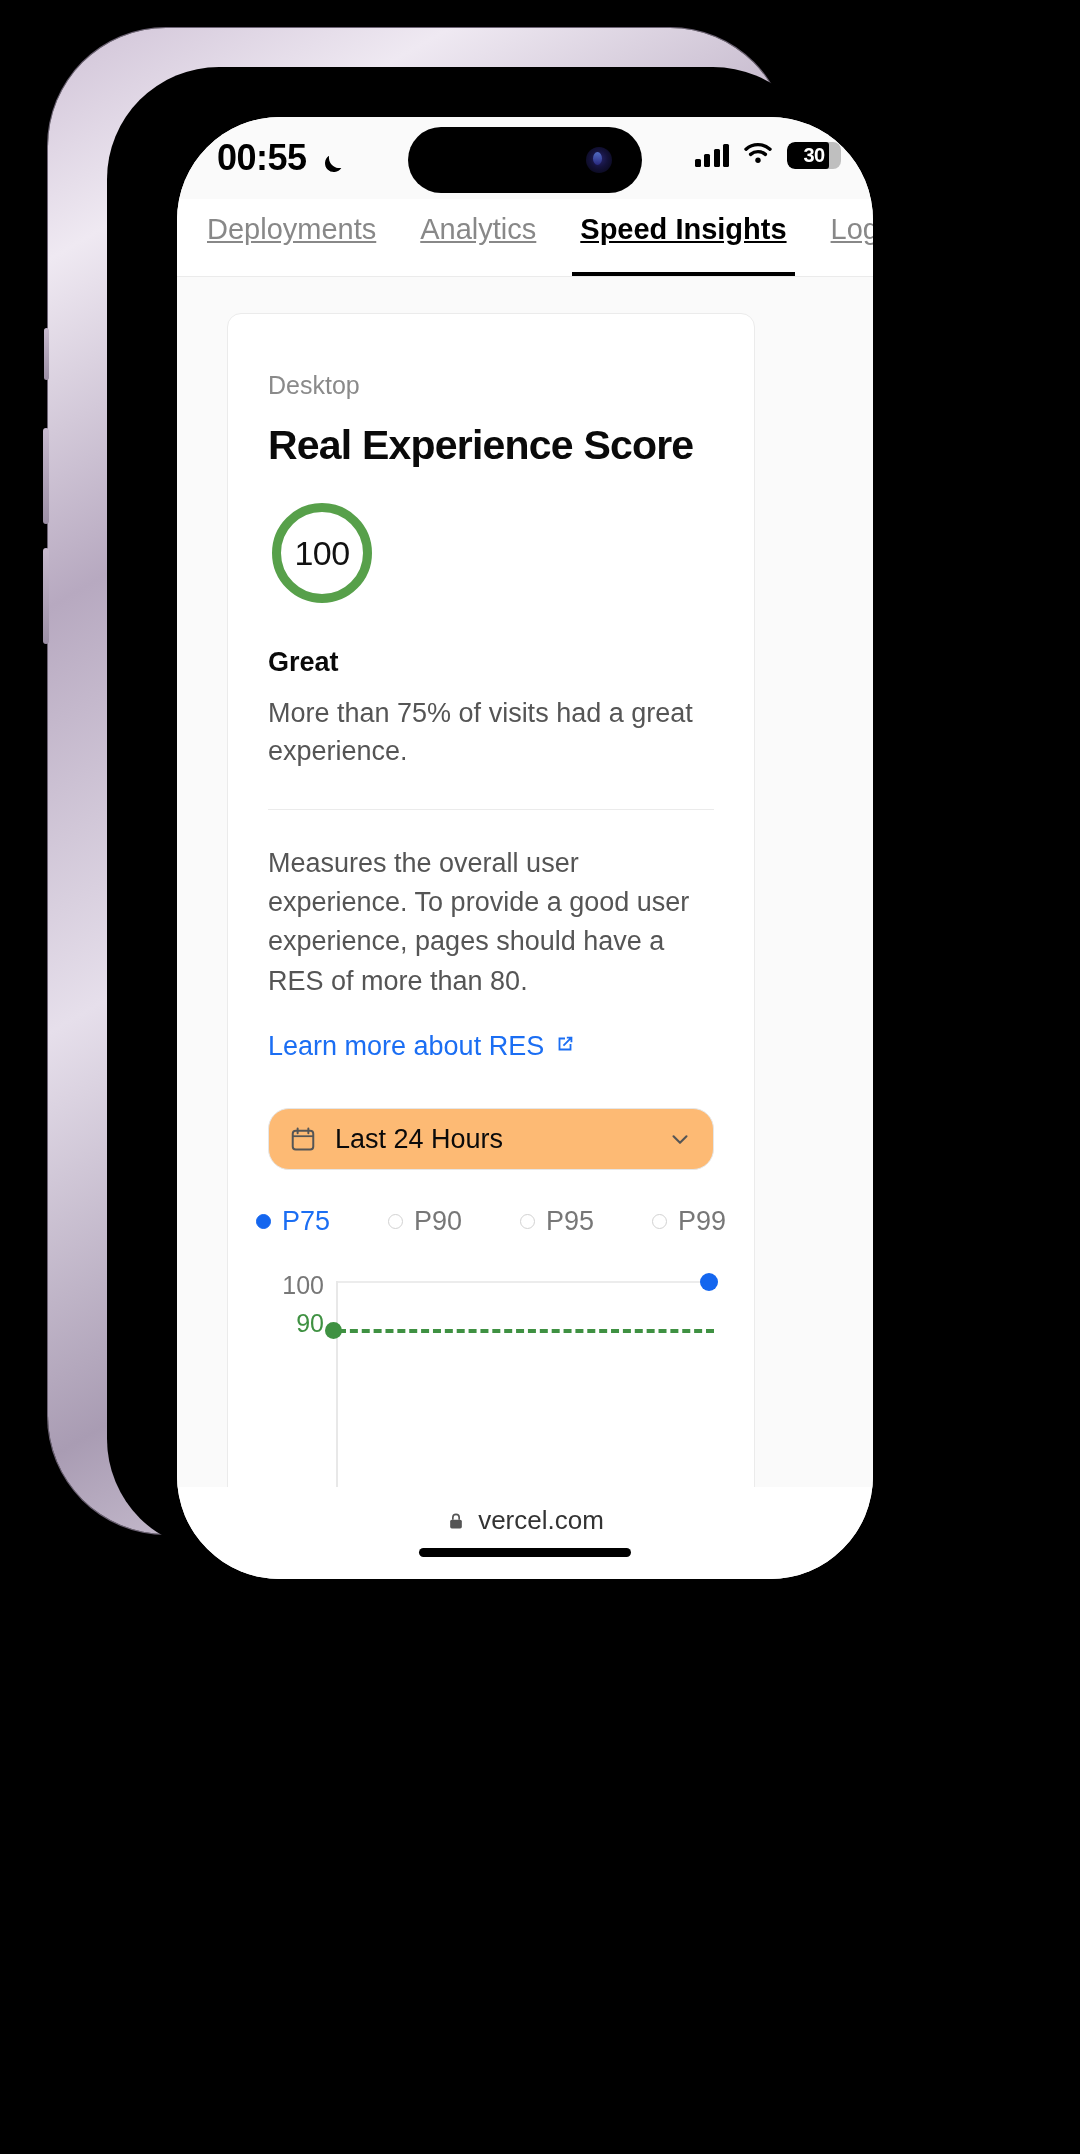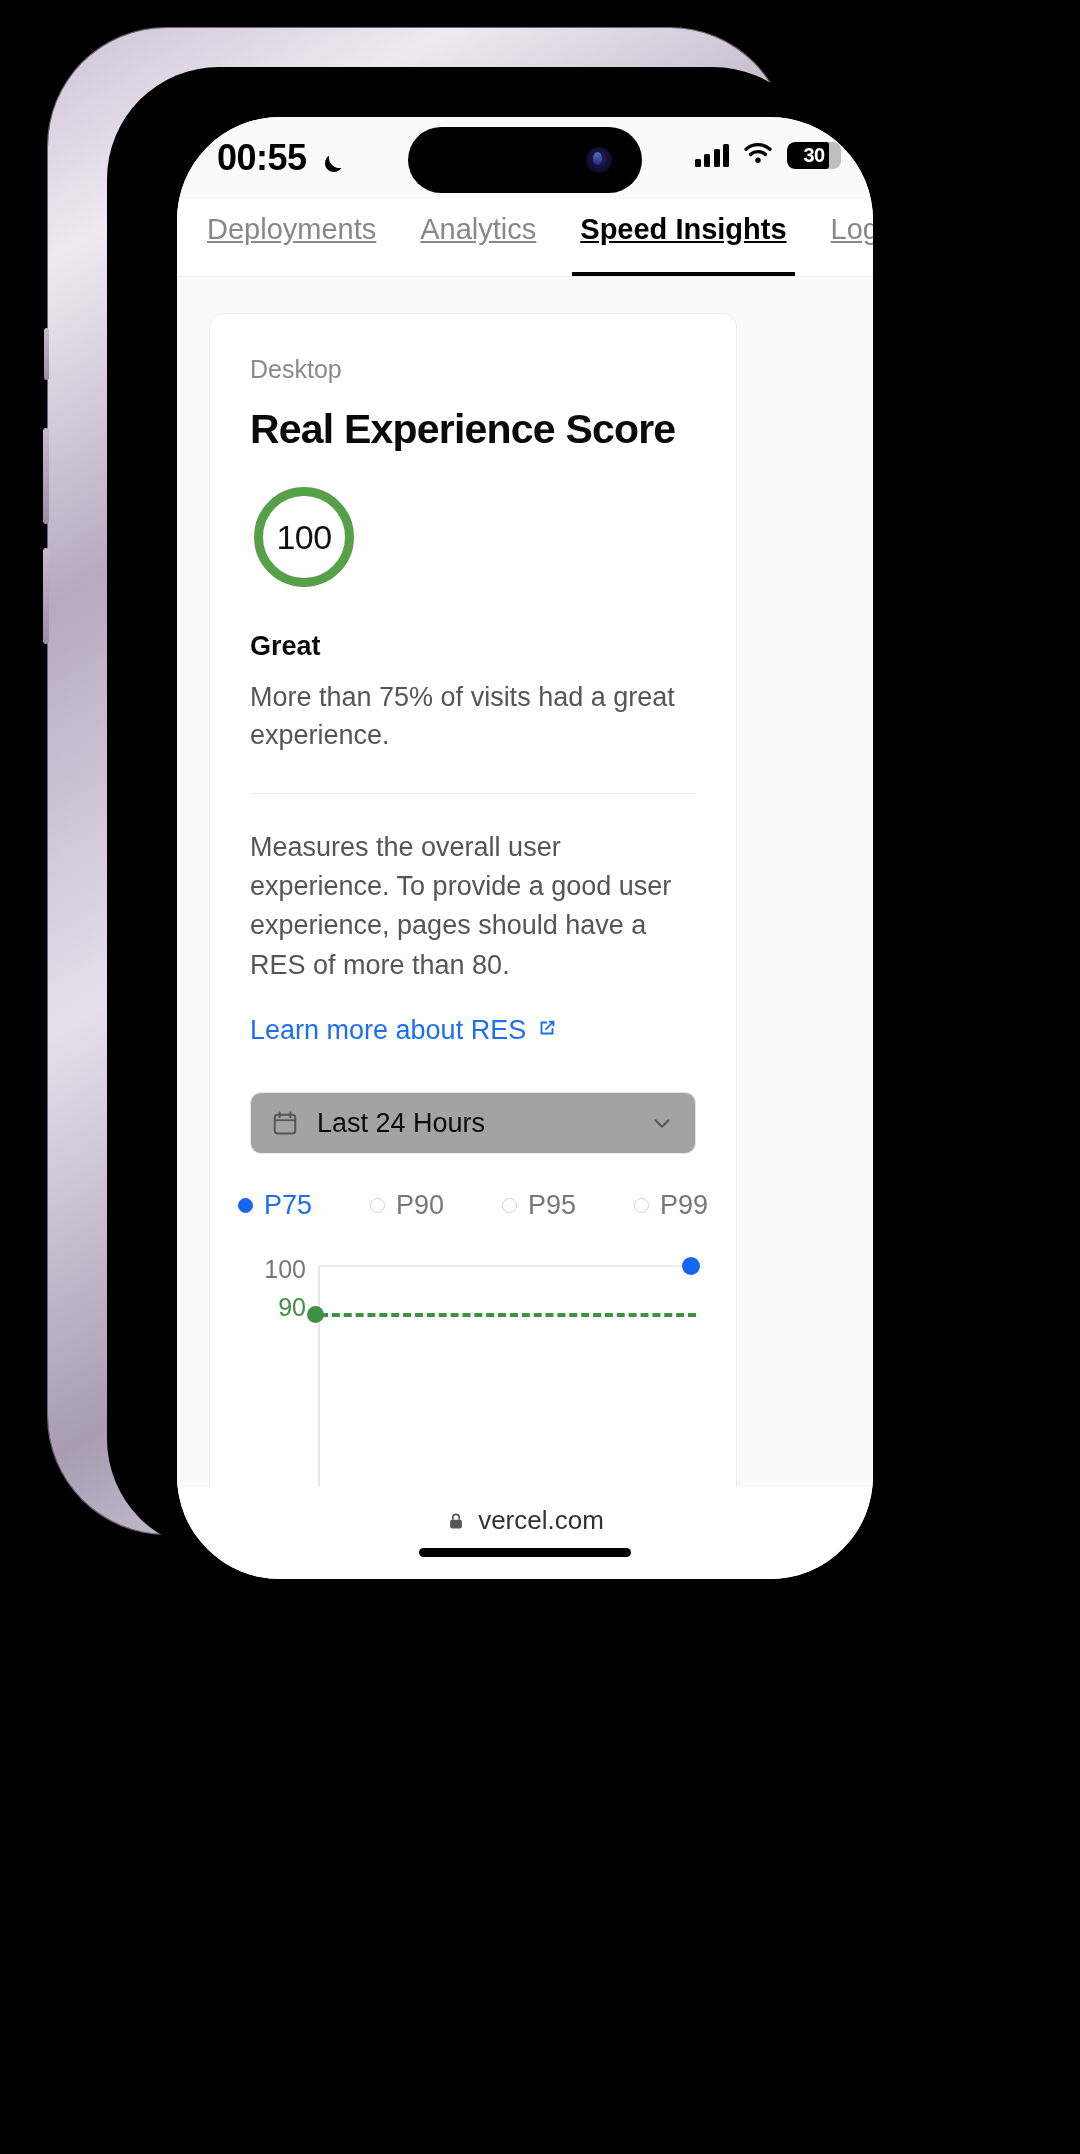--- a/index.html
+++ b/index.html
@@ -86,23 +86,23 @@
   .tab.active .underline{
     position:absolute; left:14px; right:14px; bottom:0; height:5px; background:#000;
   }
 
   
   .page{
     position:absolute; left:0; top:160px; width:696px; height:1210px;
     background:#fafafa; overflow:hidden;
   }
   .card{
-    position:absolute; left:32px; top:36px; width:528px;
+    position:absolute; left:50px; top:36px; width:528px;
     background:#fff; border:1px solid #ebebeb; border-radius:14px;
-    padding:41px 40px 0 40px; min-height:1160px;
+    padding:57px 40px 0 40px; min-height:1160px;
   }
   .eyebrow{ font-size:25px; color:#8a8a8a; margin-bottom:22px; }
   h1.title{ font-size:41px; font-weight:700; color:#0a0a0a; letter-spacing:-0.8px; margin-bottom:34px;}
 
   .ring{
     width:100px; height:100px; border-radius:50%;
     border:9px solid #57a04a; display:flex; align-items:center; justify-content:center;
     margin:0 0 44px 4px;
   }
   .ring .val{ font-size:34px; color:#111; letter-spacing:-0.5px;}
@@ -120,23 +120,23 @@
   .divider{ height:1px; background:#ebebeb; margin:0 0 34px 0;}
   .desc{ font-size:27px; line-height:1.46; color:#555; margin-bottom:30px;}
   .link{
     font-size:27px; color:#1b6ef3; display:inline-flex; align-items:center; gap:10px;
     margin-bottom:46px;
   }
   .link svg{ width:22px; height:22px; }
 
   
   .datepick{
-    height:62px; border:1px solid #e6e6e6; border-radius:11px;
+    height:62px; border:1px solid #e6e6e6; border-radius:21px;
     display:flex; align-items:center; padding:0 20px; gap:18px;
-    margin-bottom:36px; background:#a3a3a3;
+    margin-bottom:36px; background:#fdba74;
   }
   .datepick .cal{ width:28px; height:28px; flex:none;}
   .datepick .dtext{ font-size:27px; color:#0a0a0a; flex:1;}
   .datepick .chev{ width:26px; height:26px; flex:none;}
 
   
   .percentiles{
     display:flex; align-items:center; justify-content:center; gap:58px; margin-bottom:34px;
   }
   .pct{ display:flex; align-items:center; gap:11px; font-size:27px; color:#777;}

